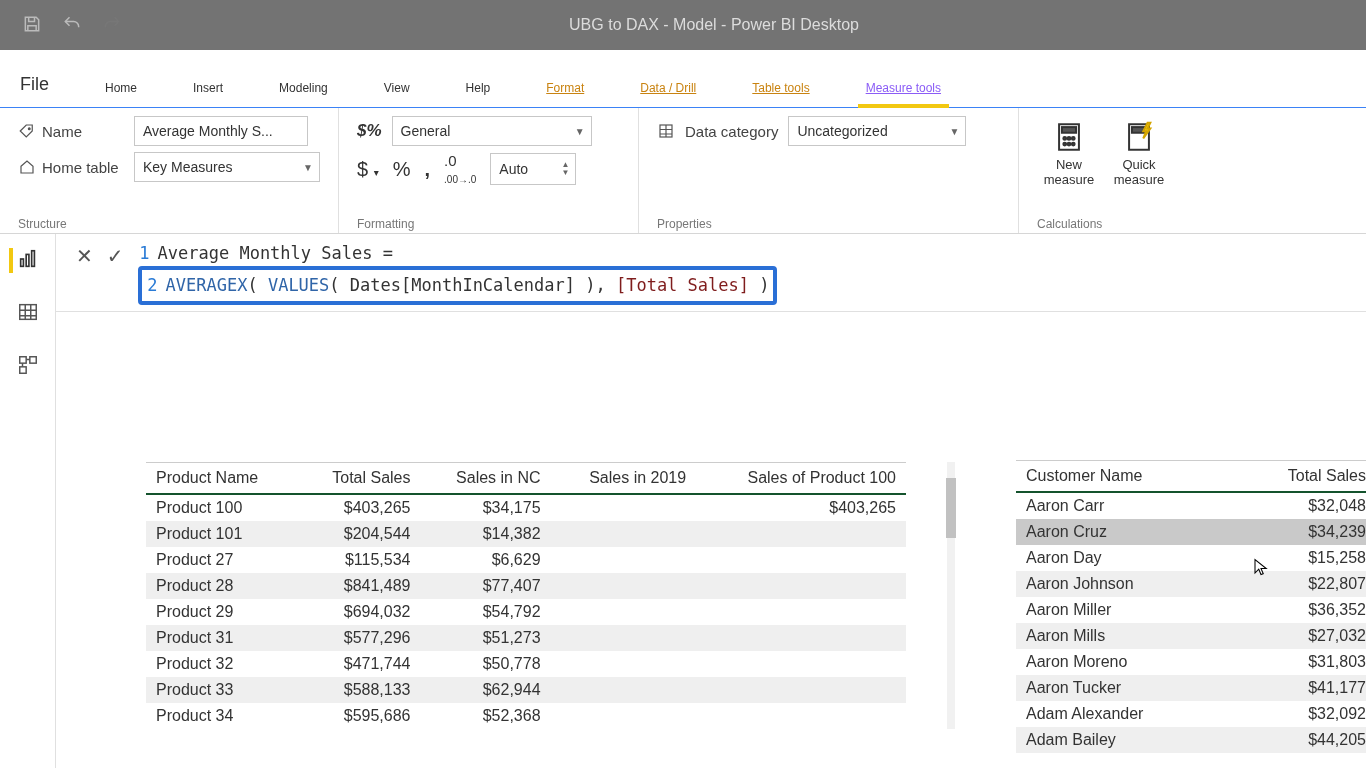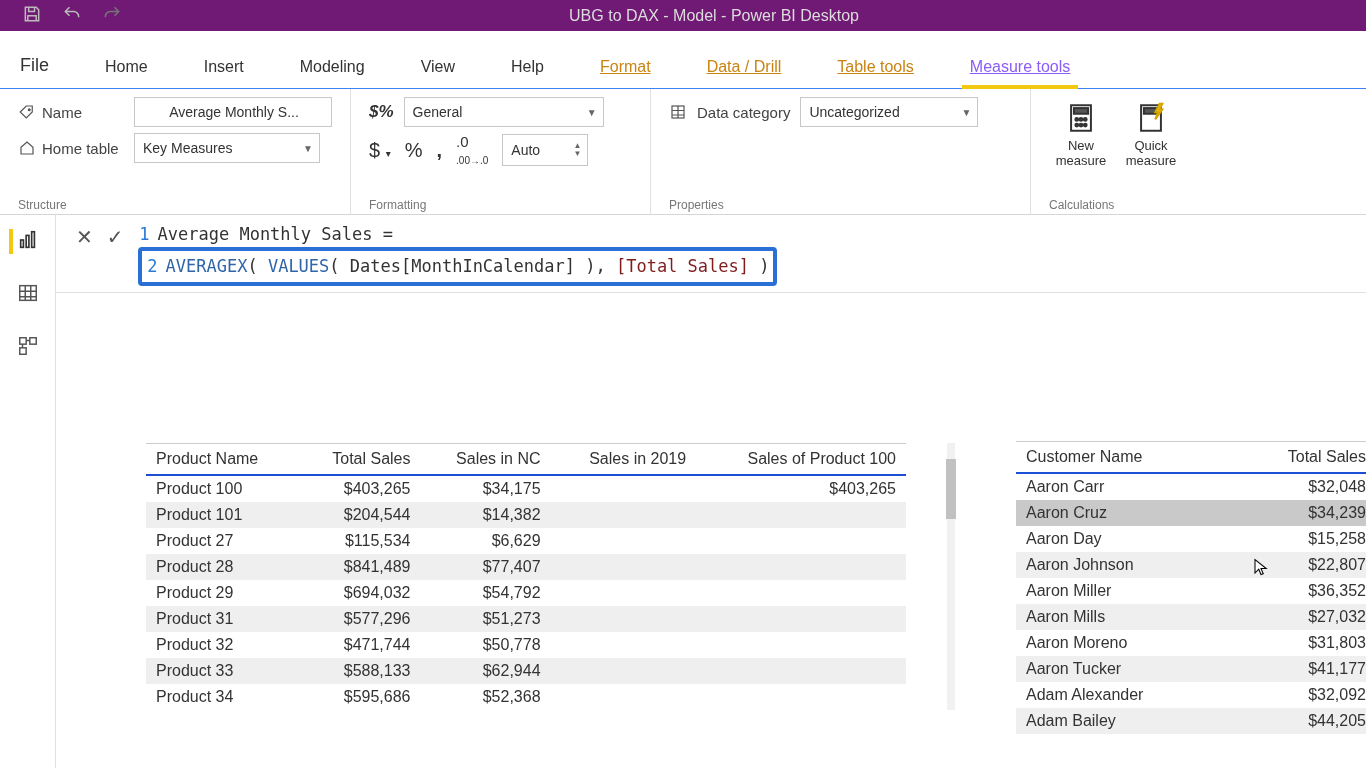--- a/index.html
+++ b/index.html
@@ -1,29 +1,29 @@
 <!DOCTYPE html>
 <html><head>
 <meta charset="utf-8">
 <style>
   * { box-sizing: border-box; margin: 0; padding: 0; }
   body { font-family: "Segoe UI", Arial, sans-serif; font-size: 14px; color: #333; background: #fff; width: 1366px; height: 768px; overflow: hidden; }
 
   
-  .title-bar { background: #701a75; height: 31px; display: flex; align-items: center; color: #ccc; }
+  .title-bar { background: #737373; height: 50px; display: flex; align-items: center; color: #ccc; }
   .title-bar .qat { display: flex; gap: 20px; padding-left: 22px; }
   .title-bar .qat span { color: #aaa; cursor: pointer; }
   .title-bar .qat svg { width: 20px; height: 20px; }
   .title-bar .title { flex: 1; text-align: center; color: #dcdcdc; font-size: 16px; padding-right: 60px; }
 
   
   .menu { height: 58px; border-bottom: 1px solid #3b82f6; display: flex; align-items: flex-end; }
   .menu .file-tab { padding: 10px 28px 12px 20px; font-size: 18px; color: #333; cursor: pointer; }
   .menu .tabs { display: flex; }
-  .menu .tab { padding: 10px 28px 12px; font-size: 16px; color: #333; cursor: pointer; position: relative; text-align: right; }
+  .menu .tab { padding: 10px 28px 12px; font-size: 12px; color: #333; cursor: pointer; position: relative; text-align: right; }
   .menu .tab.context { color: #c98310; text-decoration: underline; }
   .menu .tab.active { color: #333; font-weight: 500; }
   .menu .tab.active.context { color: #8b5cf6; }
   .menu .tab.active::after { content: ""; position: absolute; left: 20px; right: 20px; bottom: -1px; height: 4px; background: #f2c811; }
 
   
   .ribbon { height: 126px; border-bottom: 1px solid #d6d6d6; background: #fff; display: flex; }
   .group { border-right: 1px solid #e0e0e0; display: flex; flex-direction: column; justify-content: space-between; padding: 8px 18px 2px 18px; }
   .group-body { display: flex; align-items: flex-start; gap: 12px; flex: 1; }
   .group-label { text-align: left; font-size: 12px; color: #777; padding-top: 6px; }
@@ -60,21 +60,21 @@
   .tok-plain { color: #333; }
 
   
   .canvas { position: relative; height: 480px; }
 
   .visual { position: absolute; background: #fff; }
   .vis-products { left: 90px; top: 150px; width: 760px; }
   .vis-customers { left: 960px; top: 148px; width: 360px; }
 
   table.data { border-collapse: collapse; width: 100%; font-size: 16px; }
-  table.data th { text-align: left; font-weight: 400; color: #333; padding: 6px 10px; border-bottom: 2px solid #1d4ed8; border-top: 1px solid #ccc; white-space: nowrap; }
+  table.data th { text-align: left; font-weight: 400; color: #333; padding: 6px 10px; border-bottom: 2px solid #14532d; border-top: 1px solid #ccc; white-space: nowrap; }
   table.data th.num, table.data td.num { text-align: right; }
   table.data td { padding: 4px 10px; white-space: nowrap; }
   table.data tbody tr:nth-child(even) td { background: #efefef; }
   table.data tbody tr.sel td { background: #c9c9c9; }
 
   .scrollbar { position: absolute; right: -18px; top: 0; bottom: 0; width: 14px; }
   .scrollbar .track { position: absolute; top: 0; bottom: 0; left: 3px; right: 3px; background: #f1f1f1; }
   .scrollbar .thumb { position: absolute; left: 2px; right: 2px; top: 16px; height: 60px; background: #c1c1c1; }
   .scrollbar .arrow { position: absolute; left: 0; right: 0; height: 14px; text-align: center; font-size: 10px; color: #888; }
   .scrollbar .arrow.up { top: 0; }
@@ -130,21 +130,21 @@
   <div class="group" style="min-width: 305px;">
     <div>
       <div class="field-row">
         <label>
           <svg class="small-icon" viewBox="0 0 24 24">
               <path d="M3 12l8-8h8v8l-8 8-8-8z"></path>
               <circle cx="15" cy="9" r="1.2" fill="#555"></circle>
             </svg>
           <span>Name</span>
         </label>
-        <div class="combo" style="width:198px;justify-content:center;">
+        <div class="combo" style="width:174px;">
           <span>Average Monthly S...</span>
         </div>
       </div>
       <div class="field-row">
         <label>
           <svg class="small-icon" viewBox="0 0 24 24">
               <path d="M4 11l8-7 8 7v9H4z"></path>
             </svg>
           <span>Home table</span>
         </label>

